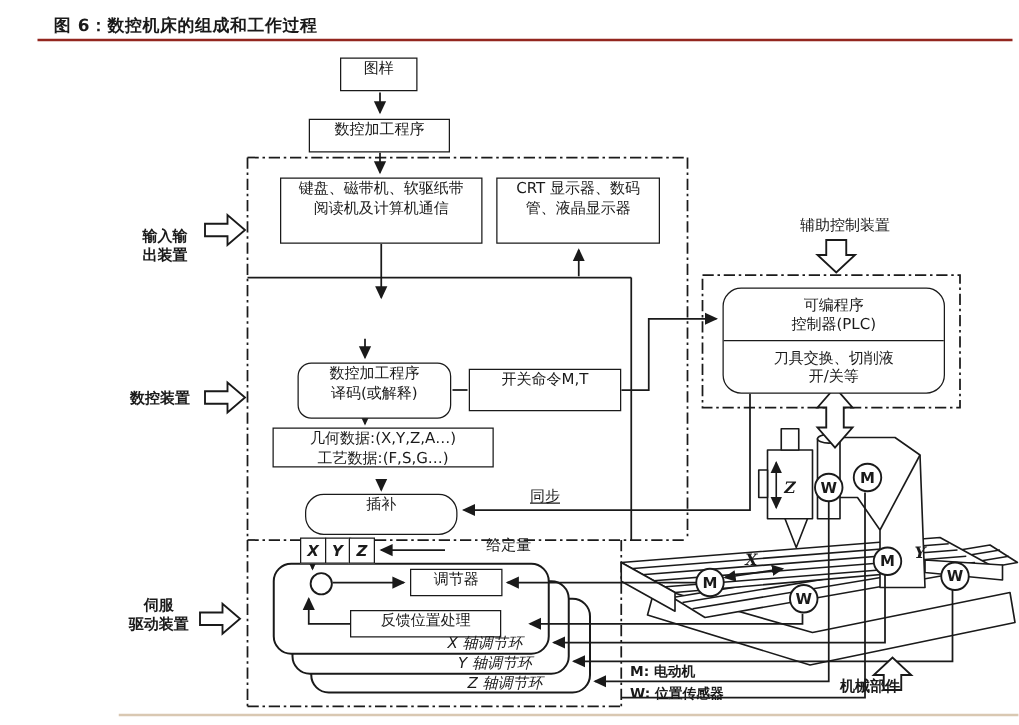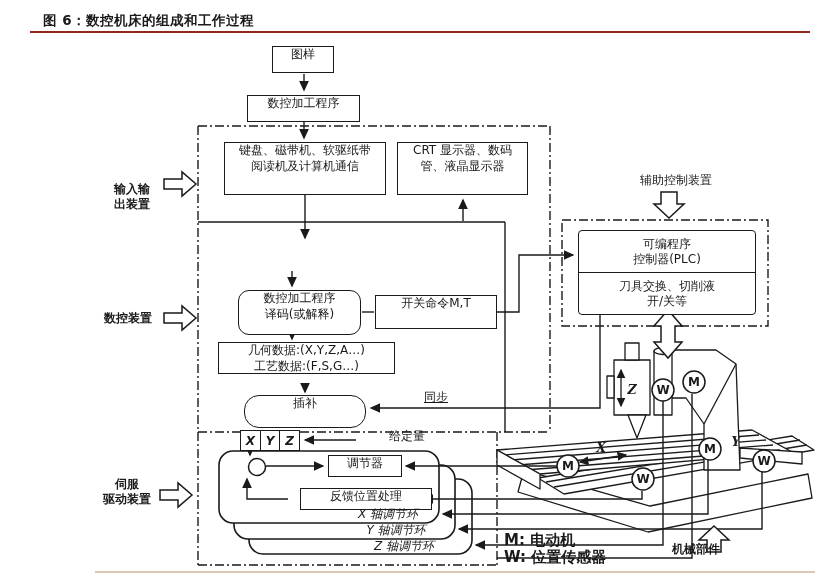--- a/index.html
+++ b/index.html
@@ -11,23 +11,23 @@
   svg{position:absolute;left:0;top:0;}
   .box{position:absolute;border:1.6px solid #1a1a1a;background:#fff;box-sizing:border-box;
        display:flex;flex-direction:column;align-items:center;
        text-align:center;font-size:12px;line-height:1.3;font-weight:500;}
   .rounded{border-radius:11px;}
   .rounded2{border-radius:15px;}
   .cell{position:absolute;width:21px;height:21px;border:1.6px solid #1a1a1a;background:#fff;box-sizing:border-box;
         display:flex;align-items:center;justify-content:center;font-size:12px;font-weight:600;font-style:italic;}
   .plain{position:absolute;font-size:12px;font-weight:500;line-height:1.28;background:transparent;}
   .loop-label{position:absolute;font-size:12px;font-weight:500;font-style:italic;background:transparent;}
-  .legend-line{font-size:15px;font-weight:600;}
+  .legend-line{font-size:11px;font-weight:600;}
   #plc-box{position:absolute;left:578px;top:230px;width:178px;height:85px;border:1.6px solid #1a1a1a;
-           border-radius:4px;background:#fff;box-sizing:border-box;display:flex;flex-direction:column;}
+           border-radius:15px;background:#fff;box-sizing:border-box;display:flex;flex-direction:column;}
   #plc-box .half{flex:1;display:flex;flex-direction:column;align-items:center;justify-content:center;
                  font-size:12px;line-height:1.25;font-weight:500;text-align:center;}
   #plc-box .half.top{border-bottom:1.6px solid #1a1a1a;}
 </style>
 </head>
 <body>
 
 <div id="stage">
 
   <div id="figure-title">图 6：数控机床的组成和工作过程</div>
@@ -183,21 +183,21 @@
   <div class="cell" style="left:259.5px;top:430px;">
       <span>Y</span>
     </div>
   <div class="cell" style="left:279px;top:430px;">
       <span>Z</span>
     </div>
 
   <div class="box" style="left:328px;top:455px;width:74px;height:22px;">
     <span>调节器</span>
   </div>
-  <div class="box" style="left:300px;top:488px;width:132px;height:22px;">
+  <div class="box" style="left:280px;top:488px;width:121px;height:22px;">
     <span>反馈位置处理</span>
   </div>
   <div class="loop-label" style="left:343px;top:506px;width:90px;text-align:center;">X 轴调节环</div>
   <div class="loop-label" style="left:351px;top:522px;width:90px;text-align:center;">Y 轴调节环</div>
   <div class="loop-label" style="left:359px;top:538px;width:90px;text-align:center;">Z 轴调节环</div>
 
   <div id="plc-box">
     <div class="half top">
       <span>可编程序</span>
       <span>控制器(PLC)</span>

